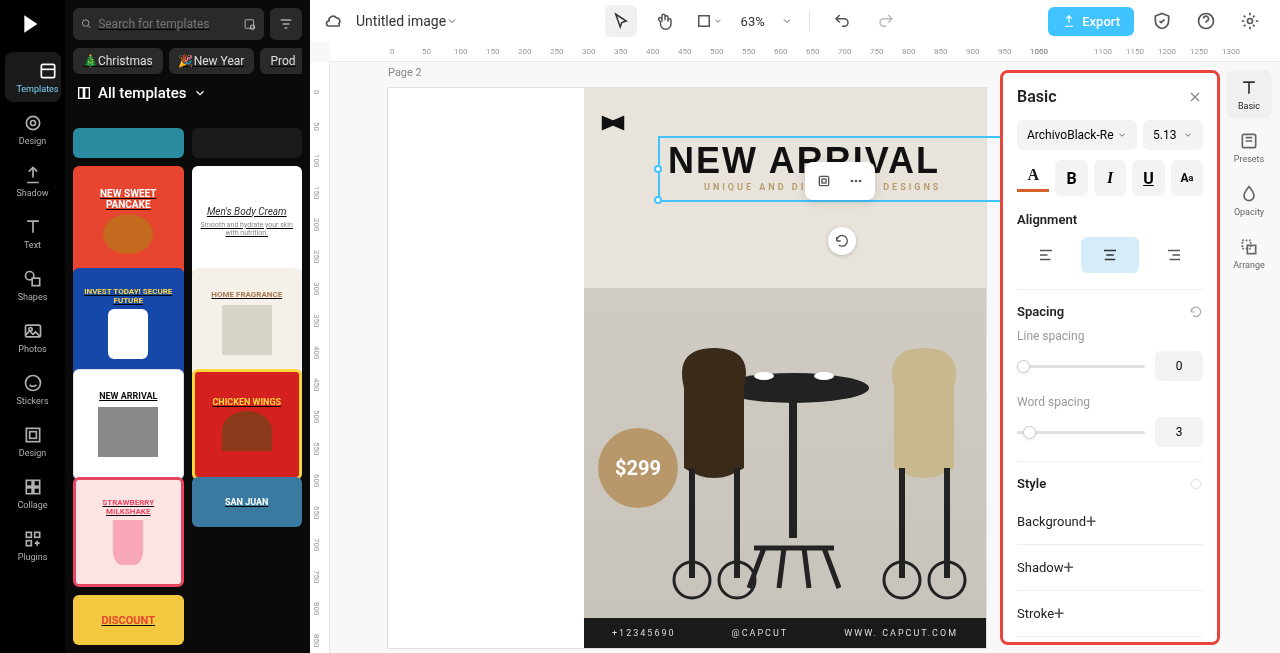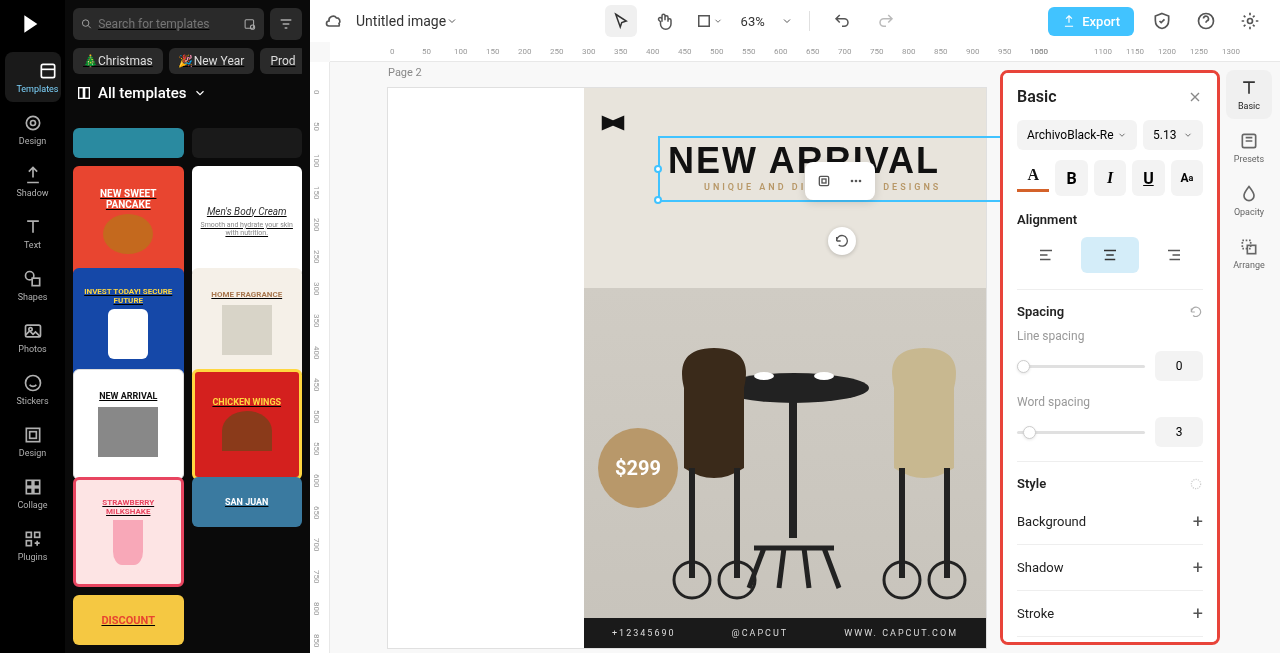--- a/index.html
+++ b/index.html
@@ -72,21 +72,21 @@
     .section-label { font-size: 13px; font-weight: 600; color: #222; margin-bottom: 10px; display: flex; justify-content: space-between; align-items: center; }
     .align-row { display: flex; gap: 6px; margin-bottom: 16px; }
     .align-btn { flex: 1; height: 36px; background: #fff; border-radius: 6px; display: flex; align-items: center; justify-content: center; cursor: pointer; }
     .align-btn.active { background: #d4edf9; }
     .divider { height: 1px; background: #eee; margin: 6px 0 14px; }
     .sub-label { font-size: 12px; color: #999; margin-bottom: 8px; }
     .slider-row { display: flex; align-items: center; gap: 10px; margin-bottom: 14px; }
     .slider { flex: 1; height: 3px; background: #e0e0e0; border-radius: 2px; position: relative; }
     .slider-thumb { position: absolute; top: -5px; width: 13px; height: 13px; background: #fff; border: 1px solid #ccc; border-radius: 50%; box-shadow: 0 1px 3px rgba(0,0,0,0.1); }
     .slider-val { width: 48px; height: 30px; background: #f3f3f3; border-radius: 6px; display: flex; align-items: center; justify-content: center; font-size: 12px; }
-    .collapse-row { display: flex; justify-content: space-between; align-items: center; padding: 10px 0; cursor: pointer; font-size: 13px; color: #222; }
+    .collapse-row { display: flex; align-items: center; padding: 10px 0; cursor: pointer; font-size: 13px; color: #222; }
     .plus-icon { font-size: 18px; color: #555; }
     
     
     .right-tabs { position: absolute; right: 8px; top: 70px; width: 46px; display: flex; flex-direction: column; gap: 4px; }
     .right-tab { padding: 8px 2px; display: flex; flex-direction: column; align-items: center; gap: 3px; color: #666; cursor: pointer; border-radius: 8px; }
     .right-tab.active { background: #f0f0f0; color: #222; }
     .right-tab-label { font-size: 9px; }
     
     svg { display: block; }
   </style>

